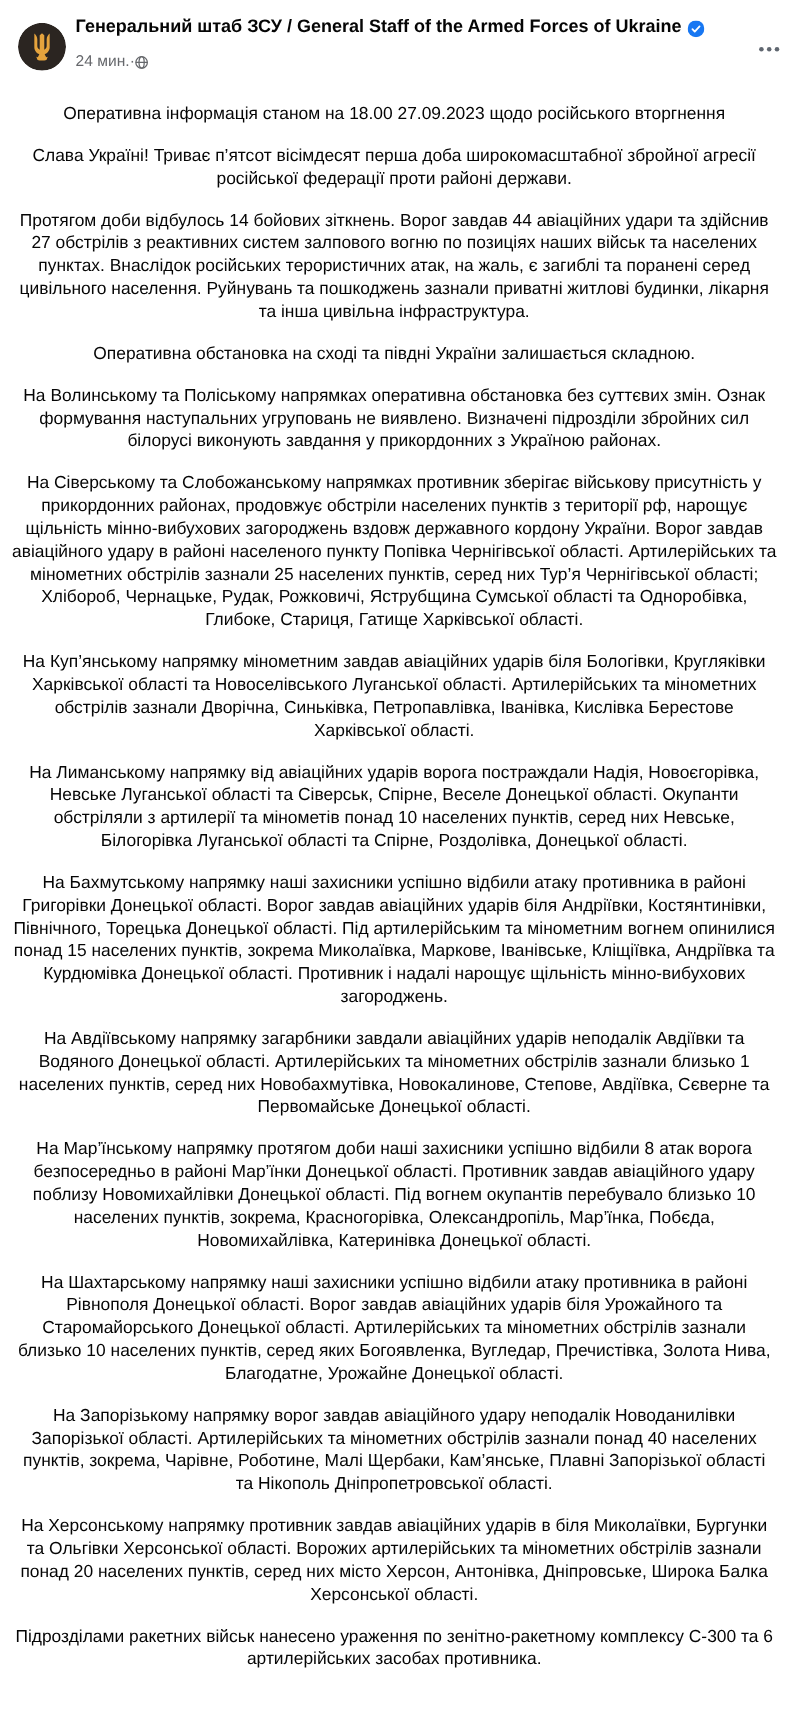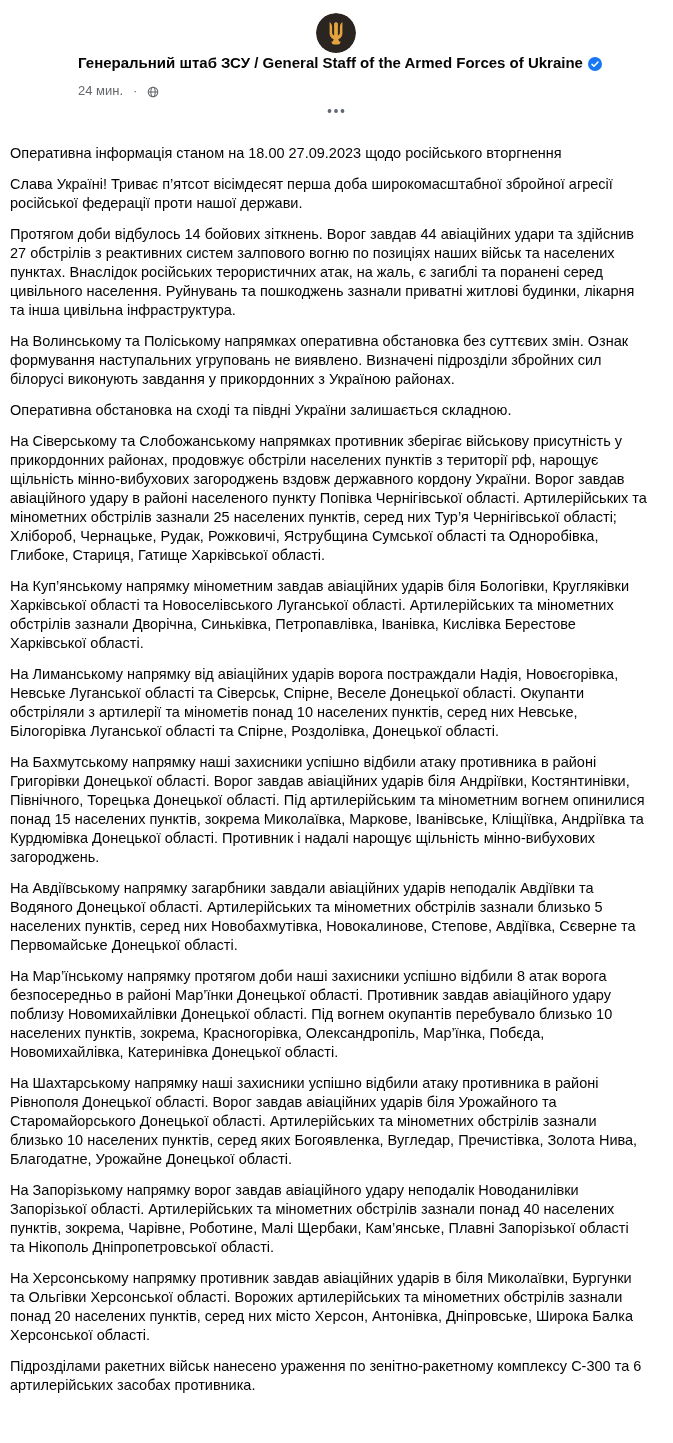--- a/index.html
+++ b/index.html
@@ -8,65 +8,64 @@
     min-height:1443px;
     background:#ffffff;
     font-family:"Liberation Sans", sans-serif;
     color:#050505;
   }
   .post-card{width:673px;background:#ffffff;}
 
   
   .post-header{
     display:flex;
-    align-items:center;
+    align-items:flex-end;
     padding:13px 16px 0 15px;
-    flex-direction:column;
   }
   .avatar{
     width:40px;height:40px;flex:0 0 40px;
     border-radius:50%;
     overflow:hidden;
     cursor:pointer;
   }
   .avatar svg{display:block;width:40px;height:40px;}
   .header-info{margin-left:8px;flex:1 1 auto;min-width:0;}
   .name-row{display:flex;align-items:center;gap:5px;}
   .page-name{
     font-size:15px;
     font-weight:bold;
     line-height:20px;
     color:#050505;
     cursor:pointer;
     white-space:nowrap;
   }
   .verified{display:inline-flex;align-items:center;margin-top:1px;}
   .meta-row{
-    display:flex;align-items:center;gap:10px;
+    display:flex;align-items:center;gap:0;
     margin-top:10px;
     font-size:13px;line-height:16px;
     color:#65676B;
   }
   .meta-dot{color:#65676B;}
   .menu-button{
     width:32px;height:32px;flex:0 0 32px;
     display:flex;align-items:center;justify-content:center;
     border-radius:50%;
     cursor:pointer;
     margin-top:-2px;
   }
 
   
   .post-body{
     padding:11px 26px 16px 10px;
     font-size:14.5px;
     line-height:19px;
     color:#050505;
   }
-  .post-body p{margin:4px 0 12px 0;}
+  .post-body p{margin:16px 0 12px 0;text-align:center;}
   .post-body p:last-child{margin-bottom:0;}
 </style>
 </head>
 <body>
 
 <div class="post-card">
 
   <div class="post-header">
 
     <div class="avatar">
@@ -109,29 +108,29 @@
           <circle cx="3.5" cy="10" r="1.9"></circle>
           <circle cx="10" cy="10" r="1.9"></circle>
           <circle cx="16.5" cy="10" r="1.9"></circle>
         </svg>
       </span>
     </div>
   </div>
 
   <div class="post-body">
     <p>Оперативна інформація станом на 18.00 27.09.2023 щодо російського вторгнення</p>
-    <p>Слава Україні! Триває п’ятсот вісімдесят перша доба широкомасштабної збройної агресії російської федерації проти нашої держави.</p>
+    <p>Слава Україні! Триває п’ятсот вісімдесят перша доба широкомасштабної збройної агресії російської федерації проти районі держави.</p>
     <p>Протягом доби відбулось 14 бойових зіткнень. Ворог завдав 44 авіаційних удари та здійснив 27 обстрілів з реактивних систем залпового вогню по позиціях наших військ та населених пунктах. Внаслідок російських терористичних атак, на жаль, є загиблі та поранені серед цивільного населення. Руйнувань та пошкоджень зазнали приватні житлові будинки, лікарня та інша цивільна інфраструктура.</p>
+    <p>Оперативна обстановка на сході та півдні України залишається складною.</p>
     <p>На Волинському та Поліському напрямках оперативна обстановка без суттєвих змін. Ознак формування наступальних угруповань не виявлено. Визначені підрозділи збройних сил білорусі виконують завдання у прикордонних з Україною районах.</p>
-    <p>Оперативна обстановка на сході та півдні України залишається складною.</p>
     <p>На Сіверському та Слобожанському напрямках противник зберігає військову присутність у прикордонних районах, продовжує обстріли населених пунктів з території рф, нарощує щільність мінно-вибухових загороджень вздовж державного кордону України. Ворог завдав авіаційного удару в районі населеного пункту Попівка Чернігівської області. Артилерійських та мінометних обстрілів зазнали 25 населених пунктів, серед них Тур’я Чернігівської області; Хлібороб, Чернацьке, Рудак, Рожковичі, Яструбщина Сумської області та Одноробівка, Глибоке, Стариця, Гатище Харківської області.</p>
     <p>На Куп’янському напрямку мінометним завдав авіаційних ударів біля Бологівки, Кругляківки Харківської області та Новоселівського Луганської області. Артилерійських та мінометних обстрілів зазнали Дворічна, Синьківка, Петропавлівка, Іванівка, Кислівка Берестове Харківської області.</p>
     <p>На Лиманському напрямку від авіаційних ударів ворога постраждали Надія, Новоєгорівка, Невське Луганської області та Сіверськ, Спірне, Веселе Донецької області. Окупанти обстріляли з артилерії та мінометів понад 10 населених пунктів, серед них Невське, Білогорівка Луганської області та Спірне, Роздолівка, Донецької області.</p>
     <p>На Бахмутському напрямку наші захисники успішно відбили атаку противника в районі Григорівки Донецької області. Ворог завдав авіаційних ударів біля Андріївки, Костянтинівки, Північного, Торецька Донецької області. Під артилерійським та мінометним вогнем опинилися понад 15 населених пунктів, зокрема Миколаївка, Маркове, Іванівське, Кліщіївка, Андріївка та Курдюмівка Донецької області. Противник і надалі нарощує щільність мінно-вибухових загороджень.</p>
-    <p>На Авдіївському напрямку загарбники завдали авіаційних ударів неподалік Авдіївки та Водяного Донецької області. Артилерійських та мінометних обстрілів зазнали близько 5 населених пунктів, серед них Новобахмутівка, Новокалинове, Степове, Авдіївка, Сєверне та Первомайське Донецької області.</p>
+    <p>На Авдіївському напрямку загарбники завдали авіаційних ударів неподалік Авдіївки та Водяного Донецької області. Артилерійських та мінометних обстрілів зазнали близько 1 населених пунктів, серед них Новобахмутівка, Новокалинове, Степове, Авдіївка, Сєверне та Первомайське Донецької області.</p>
     <p>На Мар’їнському напрямку протягом доби наші захисники успішно відбили 8 атак ворога безпосередньо в районі Мар’їнки Донецької області. Противник завдав авіаційного удару поблизу Новомихайлівки Донецької області. Під вогнем окупантів перебувало близько 10 населених пунктів, зокрема, Красногорівка, Олександропіль, Мар’їнка, Побєда, Новомихайлівка, Катеринівка Донецької області.</p>
     <p>На Шахтарському напрямку наші захисники успішно відбили атаку противника в районі Рівнополя Донецької області. Ворог завдав авіаційних ударів біля Урожайного та Старомайорського Донецької області. Артилерійських та мінометних обстрілів зазнали близько 10 населених пунктів, серед яких Богоявленка, Вугледар, Пречистівка, Золота Нива, Благодатне, Урожайне Донецької області.</p>
     <p>На Запорізькому напрямку ворог завдав авіаційного удару неподалік Новоданилівки Запорізької області. Артилерійських та мінометних обстрілів зазнали понад 40 населених пунктів, зокрема, Чарівне, Роботине, Малі Щербаки, Кам’янське, Плавні Запорізької області та Нікополь Дніпропетровської області.</p>
     <p>На Херсонському напрямку противник завдав авіаційних ударів в біля Миколаївки, Бургунки та Ольгівки Херсонської області. Ворожих артилерійських та мінометних обстрілів зазнали понад 20 населених пунктів, серед них місто Херсон, Антонівка, Дніпровське, Широка Балка Херсонської області.</p>
     <p>Підрозділами ракетних військ нанесено ураження по зенітно-ракетному комплексу С-300 та 6 артилерійських засобах противника.</p>
   </div>
 
 </div>
 
 </body></html>

